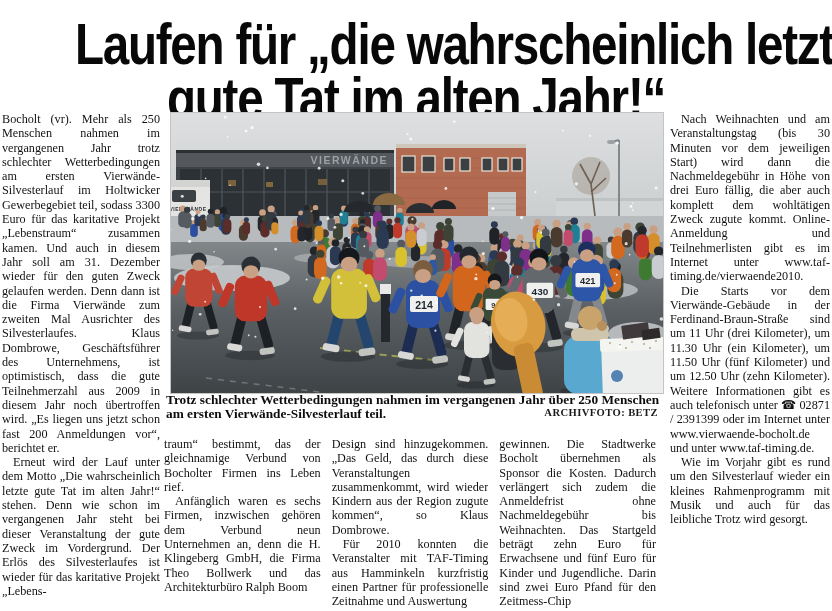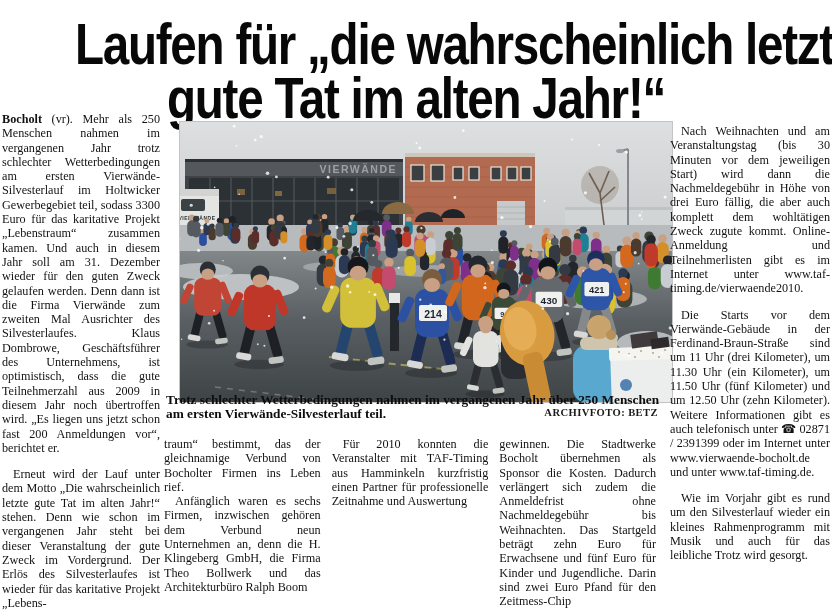--- a/index.html
+++ b/index.html
@@ -7,29 +7,29 @@
         font-family:"Liberation Serif",serif;color:#121212;}
   
   .headline{position:absolute;top:-4px;left:0;width:832px;text-align:center;
             font-family:"Liberation Sans",sans-serif;font-weight:bold;color:#080808;}
   .headline .hl-line{display:block;font-size:58px;line-height:54px;letter-spacing:-1.5px;
             transform:scaleX(.82);transform-origin:50% 0;white-space:nowrap;}
   
   .txtcol{position:absolute;text-align:justify;font-size:12.2px;line-height:14.3px;overflow:hidden;
           -webkit-hyphens:auto;hyphens:auto;}
   .txtcol p{margin:0;}
-  .txtcol p.ind{text-indent:11px;margin-top:12px;}
+  .txtcol p.ind{text-indent:11px;}
   .col-left{left:2px;top:112px;width:158px;height:499px;}
   .col-right{left:670px;top:112px;width:160px;height:499px;}
   .bottom-cols{position:absolute;left:164px;top:437px;width:492px;height:174px;display:flex;gap:11px;}
   .bottom-cols .bcol{flex:1;text-align:justify;font-size:12.2px;line-height:14.3px;overflow:hidden;
           -webkit-hyphens:auto;hyphens:auto;}
   .bottom-cols .bcol p{margin:0;}
   .bottom-cols .bcol p.ind{text-indent:11px;}
-  strong.dateline{font-weight:bold;}
+  strong.dateline{font-weight:normal;}
   
   .photo-wrap{position:absolute;left:166px;top:108px;width:494px;height:282px;}
   .photo-wrap svg{display:block;}
   .caption{position:absolute;left:166px;top:393px;width:494px;
            font-weight:bold;font-size:13.3px;line-height:14px;color:#0d0d0d;}
   .credit{position:absolute;right:2px;bottom:1px;font-weight:bold;font-size:10.6px;letter-spacing:.4px;color:#1a1a1a;}
 </style>
 </head>
 <body>
 
@@ -38,21 +38,21 @@
   <h1 class="headline">
     <span class="hl-line">Laufen für „die wahrscheinlich letzte</span>
     <span class="hl-line">gute Tat im alten Jahr!“</span>
   </h1>
 
   <div class="txtcol col-left">
     <p><strong class="dateline">Bocholt</strong><span> (vr). </span><span>Mehr als 250 Menschen nahmen im vergangenen Jahr trotz schlechter Wetterbedingungen am ersten Vierwände-Silvesterlauf im Holtwicker Gewerbegebiet teil, sodass 3300 Euro für das karitative Projekt „Lebenstraum“ zusammen kamen. Und auch in diesem Jahr soll am 31. Dezember wieder für den guten Zweck gelaufen werden. Denn dann ist die Firma Vierwände zum zweiten Mal Ausrichter des Silvesterlaufes. Klaus Dombrowe, Geschäftsführer des Unternehmens, ist optimistisch, dass die gute Teilnehmerzahl aus 2009 in diesem Jahr noch übertroffen wird. „Es liegen uns jetzt schon fast 200 Anmeldungen vor“, berichtet er.</span></p>
     <p class="ind">Erneut wird der Lauf unter dem Motto „Die wahrscheinlich letzte gute Tat im alten Jahr!“ stehen. Denn wie schon im vergangenen Jahr steht bei dieser Veranstaltung der gute Zweck im Vordergrund. Der Erlös des Silvesterlaufes ist wieder für das karitative Projekt „Lebens-</p>
   </div>
 
-  <figure class="photo-wrap" style="margin:13px">
+  <figure class="photo-wrap" style="margin:4px">
     <svg width="494" height="282" viewBox="0 0 494 282" xmlns="http://www.w3.org/2000/svg">
       <defs>
         <linearGradient id="skyG" x1="0" y1="0" x2="0" y2="1">
           <stop offset="0" stop-color="#dddfe0"></stop>
             <stop offset="1" stop-color="#c6c9ca"></stop>
         </linearGradient>
         <linearGradient id="aspG" x1="0" y1="0" x2="0" y2="1">
           <stop offset="0" stop-color="#82878a"></stop>
             <stop offset=".45" stop-color="#5a5f63"></stop>
             <stop offset="1" stop-color="#3e4346"></stop>
@@ -665,20 +665,21 @@
     <span>Trotz schlechter Wetterbedingungen nahmen im vergangenen Jahr über 250 Menschen am ersten Vierwände-Silvesterlauf teil.</span>
     <span class="credit">ARCHIVFOTO: BETZ</span>
   </div>
 
   <div class="bottom-cols">
     <div class="bcol">
       <p>traum“ bestimmt, das der gleichnamige Verbund von Bocholter Firmen ins Leben rief.</p>
       <p class="ind">Anfänglich waren es sechs Firmen, inzwischen gehören dem Verbund neun Unternehmen an, denn die H. Klingeberg GmbH, die Firma Theo Bollwerk und das Architekturbüro Ralph Boom</p>
     </div>
     <div class="bcol">
+      <p>Design sind hinzugekommen. „Das Geld, das durch diese Veranstaltungen zusammenkommt, wird wieder Kindern aus der Region zugute kommen“, so Klaus Dombrowe.</p>
       <p class="ind">Für 2010 konnten die Veranstalter mit TAF-Timing aus Hamminkeln kurzfristig einen Partner für professionelle Zeitnahme und Auswertung</p>
     </div>
     <div class="bcol">
       <p>gewinnen. Die Stadtwerke Bocholt übernehmen als Sponsor die Kosten. Dadurch verlängert sich zudem die Anmeldefrist ohne Nachmeldegebühr bis Weihnachten. Das Startgeld beträgt zehn Euro für Erwachsene und fünf Euro für Kinder und Jugendliche. Darin sind zwei Euro Pfand für den Zeitmess-Chip</p>
     </div>
   </div>
 
   <div class="txtcol col-right">
     <p class="ind">Nach Weihnachten und am Veranstaltungstag (bis 30 Minuten vor dem jeweiligen Start) wird dann die Nachmeldegebühr in Höhe von drei Euro fällig, die aber auch komplett dem wohltätigen Zweck zugute kommt. Online-Anmeldung und Teilnehmerlisten gibt es im Internet unter www.taf-timing.de/vierwaende2010.</p>
     <p class="ind">Die Starts vor dem Vierwände-Gebäude in der Ferdinand-Braun-Straße sind um 11 Uhr (drei Kilometer), um 11.30 Uhr (ein Kilometer), um 11.50 Uhr (fünf Kilometer) und um 12.50 Uhr (zehn Kilometer). Weitere Informationen gibt es auch telefonisch unter ☎ 02871 / 2391399 oder im Internet unter www.vierwaende-bocholt.de und unter www.taf-timing.de.</p>

